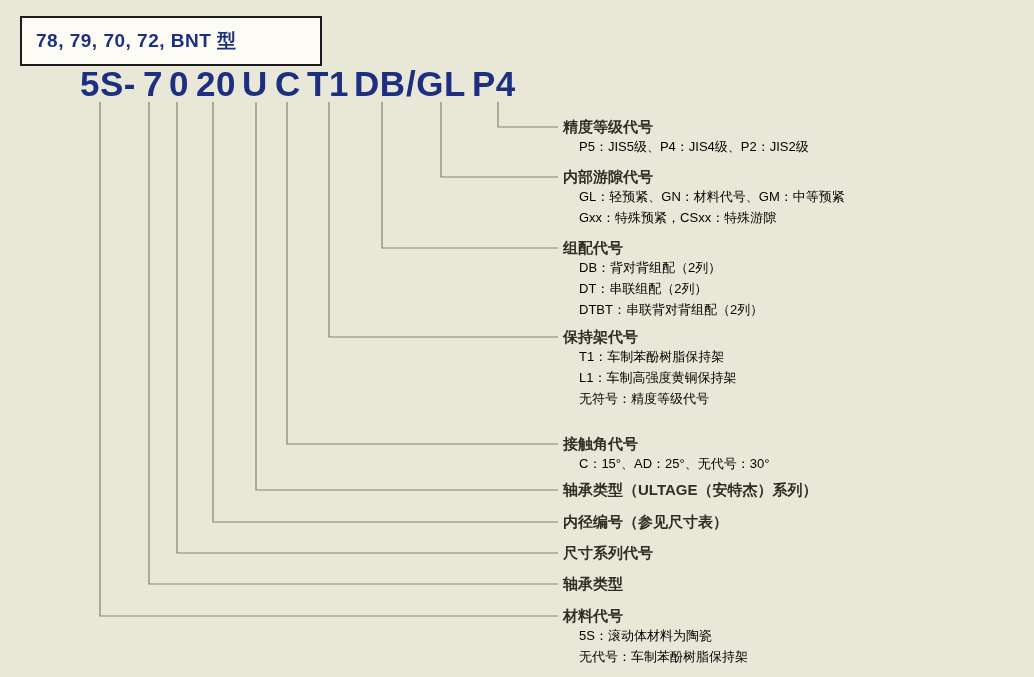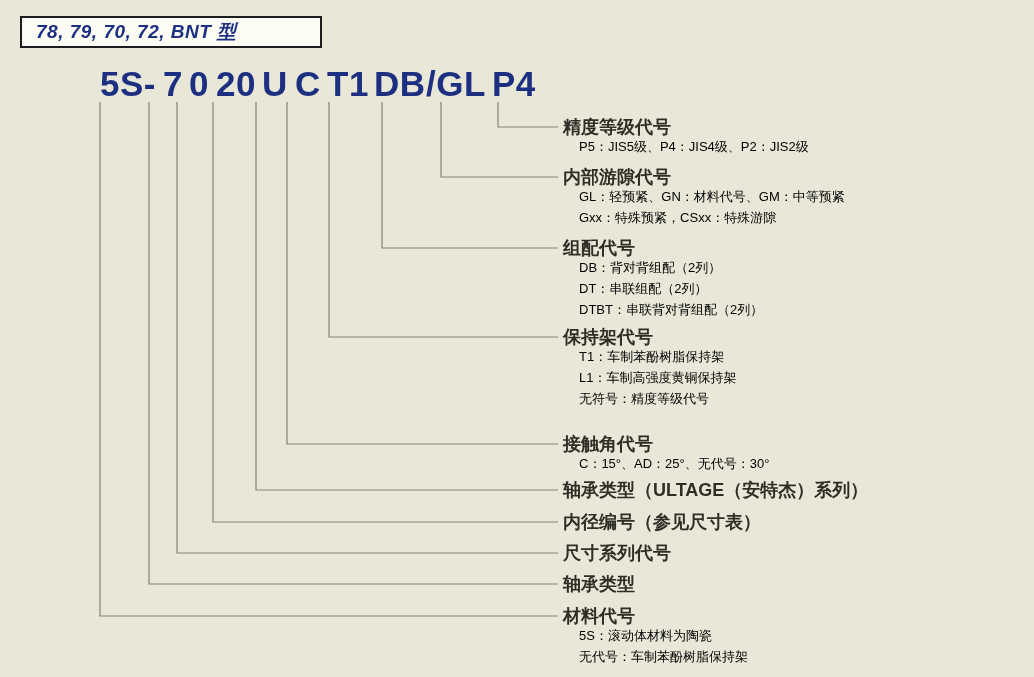--- a/index.html
+++ b/index.html
@@ -7,45 +7,44 @@
   body {
     background:#e9e8d8;
     font-family:"Liberation Sans","DejaVu Sans",sans-serif;
     position:relative;
     overflow:hidden;
   }
   .canvas { position:absolute; inset:0; }
 
   .header-box {
     position:absolute; left:20px; top:16px;
-    width:302px; height:32px;
+    width:302px; height:50px;
     background:#fcfcf4;
     border:2px solid #1c1c1c;
     display:flex; align-items:center;
     padding-left:14px;
-    font-style:italic;
   }
   .header-box .header-text {
     font-size:19px; font-weight:bold; color:#1c2f80; letter-spacing:0.5px;
     white-space:nowrap;
   }
 
   .part-number { position:absolute; left:0; top:64px; height:42px; width:100%; }
   .part-number .seg {
     position:absolute; top:0;
     font-size:35px; font-weight:bold; color:#1c2f80;
-    white-space:nowrap; letter-spacing:0.5px;margin-left:20px;
+    white-space:nowrap; letter-spacing:0.5px;
   }
 
   .connectors { position:absolute; left:0; top:0; }
   .connectors path { fill:none; stroke:#838372; stroke-width:1.2px; }
 
   .annotation { position:absolute; left:563px; }
   .ann-title {
-    font-size:18px; font-weight:bold; color:#2e2e26;
+    font-size:15px; font-weight:bold; color:#2e2e26;
     line-height:18px; white-space:nowrap;
   }
   .ann-line {
     font-size:13px; color:#000000;
     line-height:21px; margin-left:16px; white-space:nowrap;
   }
 </style>
 </head>
 <body>
 

